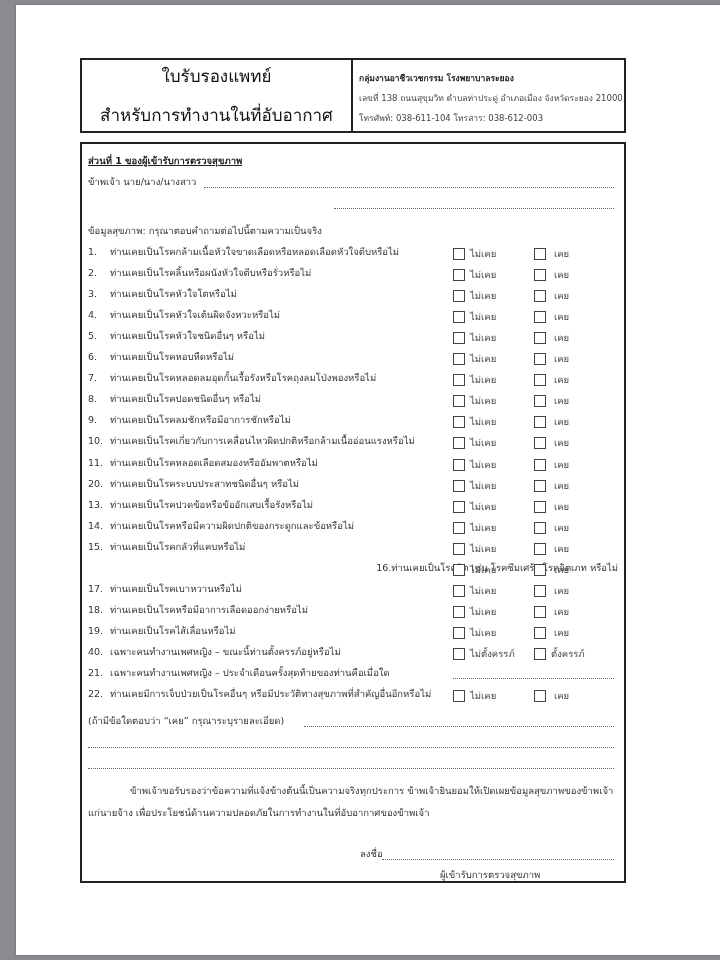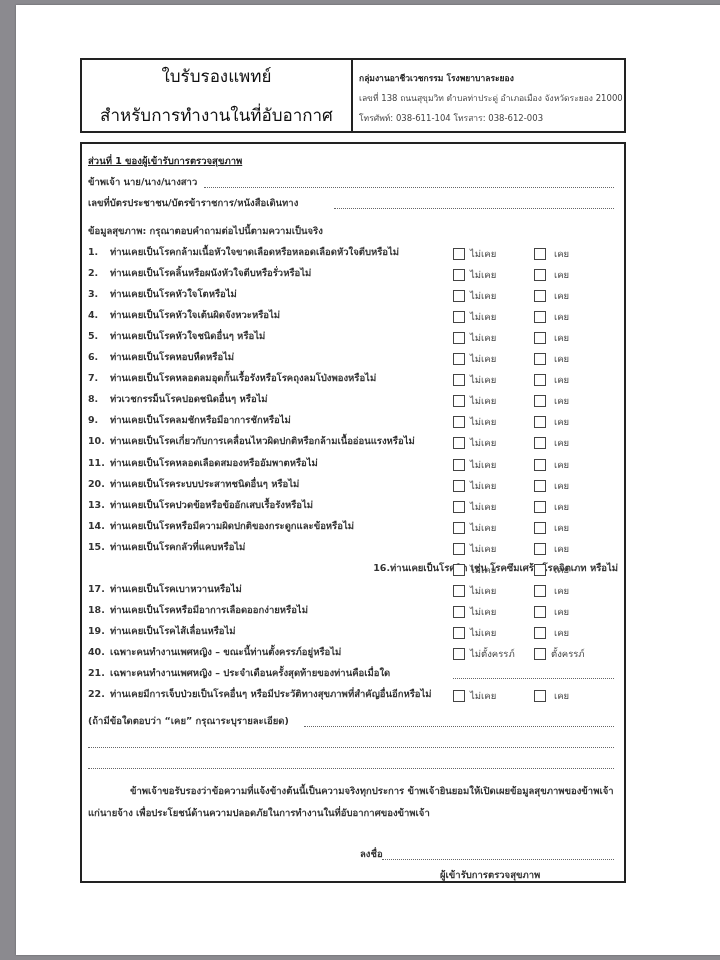--- a/index.html
+++ b/index.html
@@ -22,21 +22,21 @@
   }
   .hdr-title1 { font-size:17px; line-height:28px; color:#111; }
   .hdr-title2 { font-size:17px; line-height:28px; color:#111;margin-top:11px; }
   .hdr-right { flex:1; padding:4px 0 0 6px; display:flex; flex-direction:column; justify-content:center; }
   .hdr-org { font-size:8.5px; font-weight:bold; line-height:20px; color:#222; }
   .hdr-line { font-size:8.5px; line-height:20px; color:#444; white-space:nowrap; }
   .main {
     position:absolute; left:64px; top:137px; width:542px; height:737px;
     border:2px solid #222;
   }
-  .row { position:absolute; left:6px; right:6px; font-size:9.5px; line-height:14px; color:#333; white-space:nowrap;font-weight:bold; }
+  .row { position:absolute; left:6px; right:6px; font-size:9.5px; line-height:14px; color:#333; white-space:nowrap; }
   .sec-title { font-weight:bold; text-decoration:underline; color:#222; }
   .dots { position:absolute; border-bottom:1px dotted #666; height:0; }
   .num { display:inline-block; width:22px; }
   .cb {
     position:absolute; display:flex; align-items:center; font-size:9.5px; color:#444;
   }
   .box { width:10px; height:10px; border:1px solid #444; display:inline-block; margin-right:5px; background:#fff; }
 </style>
 </head>
 <body>
@@ -51,21 +51,20 @@
       <div class="hdr-org">กลุ่มงานอาชีวเวชกรรม โรงพยาบาลระยอง</div>
       <div class="hdr-line">เลขที่ 138 ถนนสุขุมวิท ตำบลท่าประดู่ อำเภอเมือง จังหวัดระยอง 21000</div>
       <div class="hdr-line">โทรศัพท์: 038-611-104 โทรสาร: 038-612-003</div>
     </div>
   </div>
 
   <div class="main" id="main">
     <div class="row sec-title" style="top:10px">ส่วนที่ 1 ของผู้เข้ารับการตรวจสุขภาพ</div>
     <div class="row" style="top:31px">ข้าพเจ้า นาย/นาง/นางสาว</div>
     <div class="dots" style="left:122px; width:410px; top:43px"></div>
-    <div class="row" style="top:52px">เลขที่บัตรประชาชน/บัตรข้าราชการ/หนังสือเดินทาง</div>
     <div class="dots" style="left:252px; width:280px; top:64px"></div>
     <div class="row" style="top:80px">ข้อมูลสุขภาพ: กรุณาตอบคำถามต่อไปนี้ตามความเป็นจริง</div>
 
     <div id="questions">
         <div class="row" style="top: 101px;"><span class="num">1.</span><span>ท่านเคยเป็นโรคกล้ามเนื้อหัวใจขาดเลือดหรือหลอดเลือดหัวใจตีบหรือไม่</span></div>
         <div class="cb" style="left: 371px; top: 102px;">
           <span class="box"></span>
           <span>ไม่เคย</span>
         </div>
         <div class="cb" style="left: 452px; top: 102px;">
@@ -119,21 +118,21 @@
         </div>
         <div class="row" style="top: 227px;"><span class="num">7.</span><span>ท่านเคยเป็นโรคหลอดลมอุดกั้นเรื้อรังหรือโรคถุงลมโป่งพองหรือไม่</span></div>
         <div class="cb" style="left: 371px; top: 228px;">
           <span class="box"></span>
           <span>ไม่เคย</span>
         </div>
         <div class="cb" style="left: 452px; top: 228px;">
           <span class="box" style="margin-right:8px"></span>
           <span>เคย</span>
         </div>
-        <div class="row" style="top: 248px;"><span class="num">8.</span><span>ท่วเวชกรรม็นโรคปอดชนิดอื่นๆ หรือไม่</span></div>
+        <div class="row" style="top: 248px;"><span class="num">8.</span><span>ท่านเคยเป็นโรคปอดชนิดอื่นๆ หรือไม่</span></div>
         <div class="cb" style="left: 371px; top: 249px;">
           <span class="box"></span>
           <span>ไม่เคย</span>
         </div>
         <div class="cb" style="left: 452px; top: 249px;">
           <span class="box" style="margin-right:8px"></span>
           <span>เคย</span>
         </div>
         <div class="row" style="top: 269px;"><span class="num">9.</span><span>ท่านเคยเป็นโรคลมชักหรือมีอาการชักหรือไม่</span></div>
         <div class="cb" style="left: 371px; top: 270px;">

